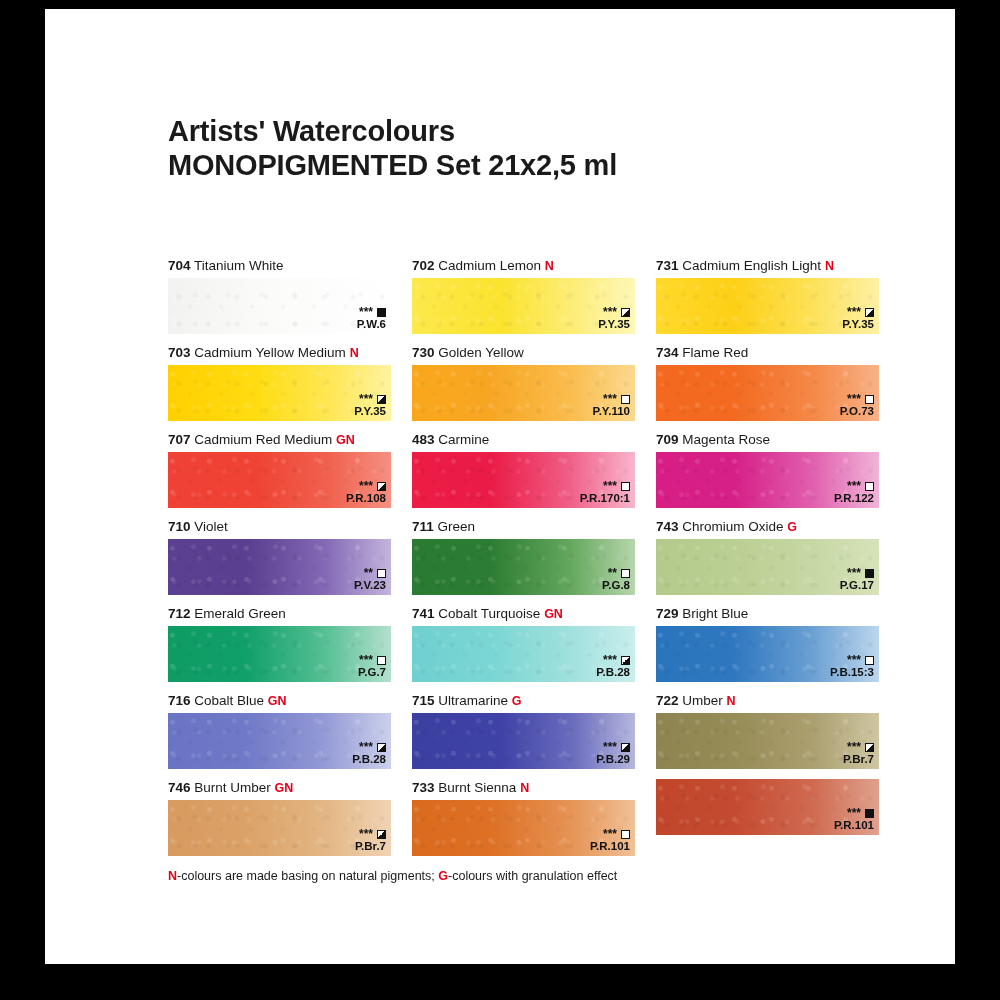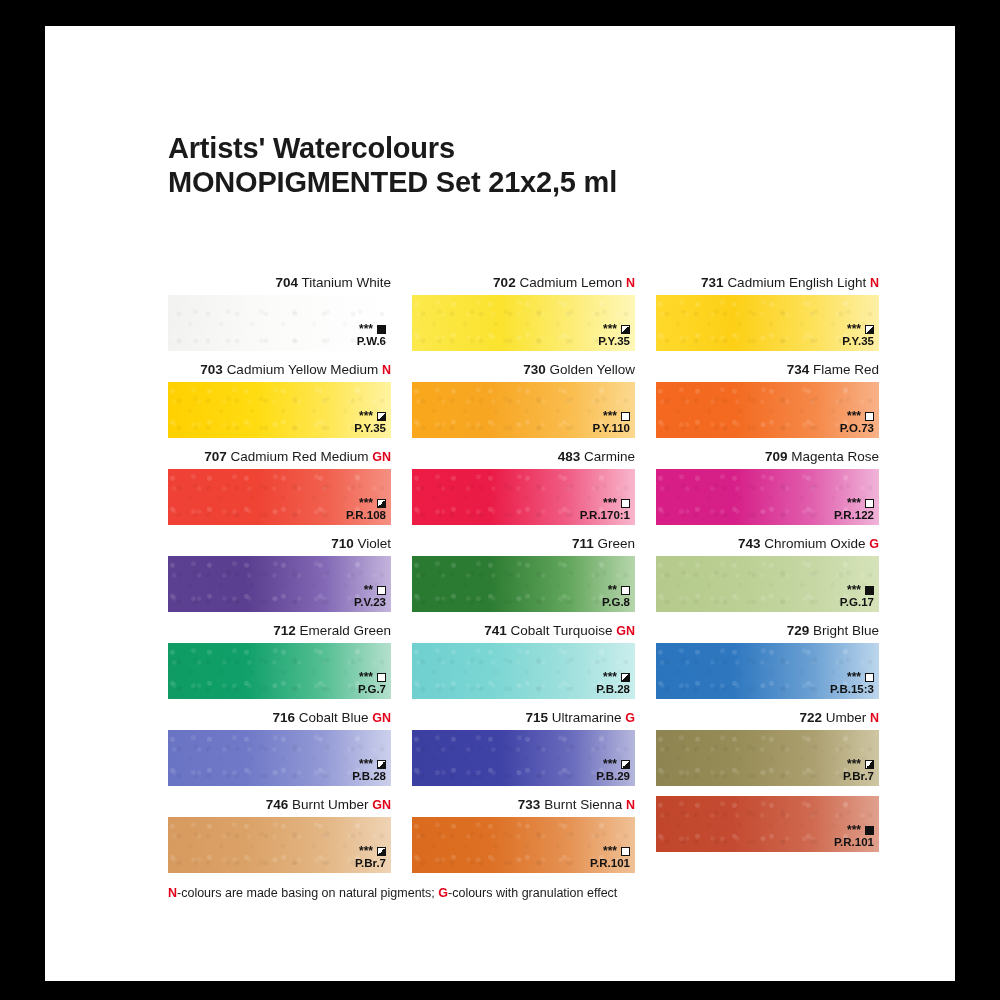--- a/index.html
+++ b/index.html
@@ -4,21 +4,21 @@
 <style>
   html,body{margin:0;padding:0;}
   body{
     width:1000px;height:1000px;
     background:#000;
     font-family:"Liberation Sans", sans-serif;
     -webkit-font-smoothing:antialiased;
   }
   #sheet{
     position:absolute;
-    left:45px;top:26px;
+    left:45px;top:9px;
     width:910px;height:955px;
     background:#ffffff;
   }
   #title{
     position:absolute;
     left:123px;top:105px;
     width:700px;
   }
   #title .line{
     font-weight:bold;
@@ -41,21 +41,20 @@
   .cell{
     width:223px;
     margin-bottom:10px;
   }
   .cap{
     font-size:13.5px;
     line-height:18px;
     color:#1a1a1a;
     white-space:nowrap;
     margin-bottom:3px;
-    text-align:right;
   }
   .cap .code{font-weight:bold;}
   .cap .nm{font-weight:normal;}
   .cap .tag{font-weight:bold;color:#e2001a;font-size:12.5px;}
   .swatch{
     position:relative;
     height:56px;
     width:223px;
     overflow:hidden;
   }

